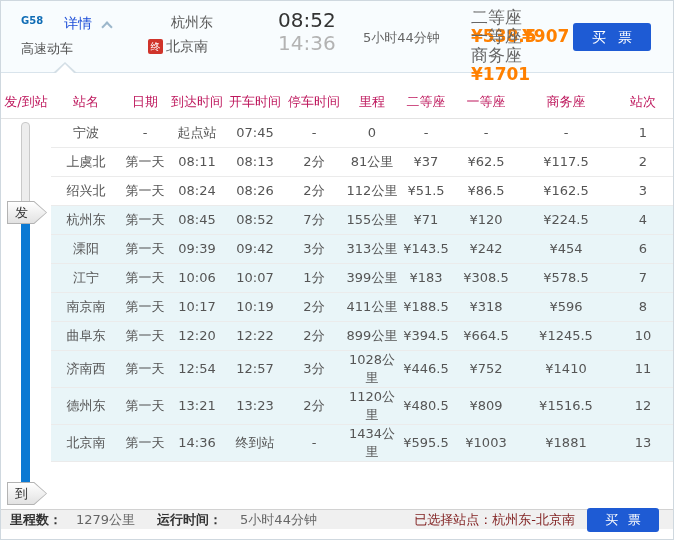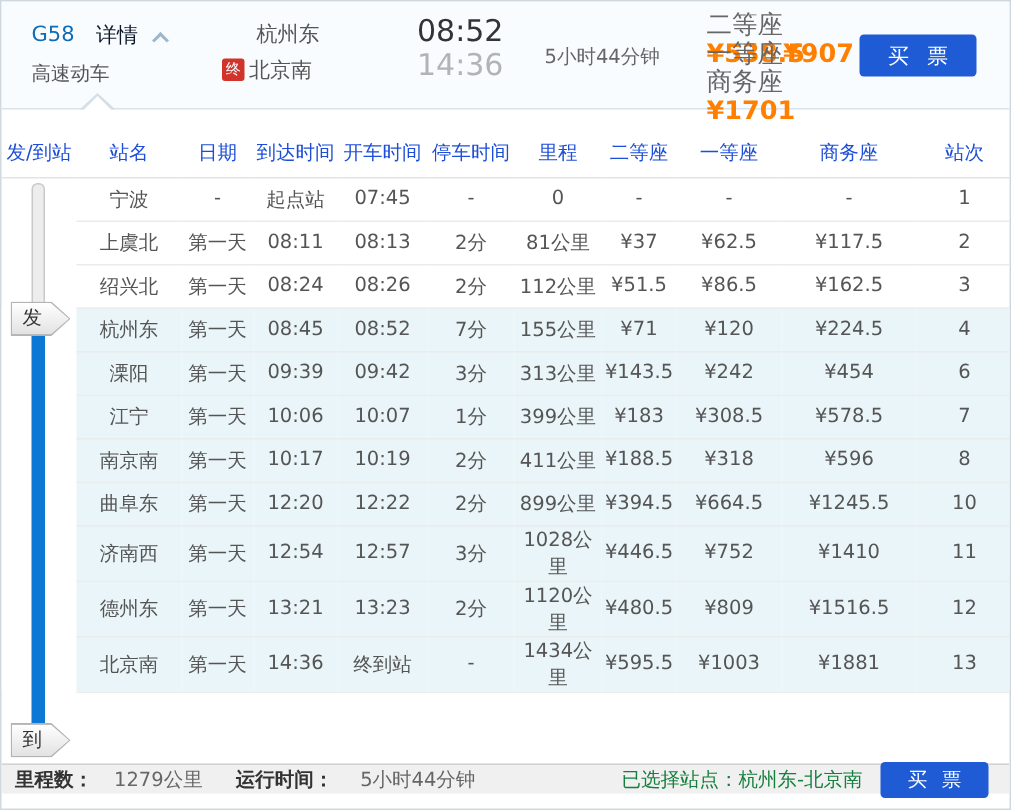--- a/index.html
+++ b/index.html
@@ -5,22 +5,22 @@
   * { margin:0; padding:0; box-sizing:border-box; }
   html,body { background:#fff; }
   body { font-family:"DejaVu Sans","Liberation Sans",sans-serif; }
   .panel { position:relative; width:674px; height:540px; background:#fff;
            border:1px solid #cfd8df; overflow:hidden; font-size:13px; color:#555; }
 
   
   .top { position:absolute; top:0; left:0; width:100%; height:72px;
          background:#f8fcfe; border-bottom:1px solid #d9e4ec; z-index:3; }
   .abs { position:absolute; }
-  .train-no { left:20px; top:14px; font-size:14px; font-weight:normal; color:var(--accent,#0f6cb5); }
-  .detail-link { left:63px; top:14px; font-size:14px; color:#0f172a; cursor:pointer; }
+  .train-no { left:20px; top:14px; font-size:10px; font-weight:bold; color:var(--accent,#0f6cb5); }
+  .detail-link { left:63px; top:14px; font-size:14px; color:#1d4ed8; cursor:pointer; }
   .chev-up { left:102px; top:22px; width:8px; height:8px;
              border-top:2px solid #9cb7cb; border-right:2px solid #9cb7cb;
              transform:rotate(-45deg); }
   .train-type { left:20px; top:39px; font-size:13px; color:#555; }
   .st-from { left:170px; top:13px; font-size:14px; color:#555; }
   .term-badge { left:147px; top:38px; width:15px; height:15px; background:var(--badge-red,#d0342b);
                 color:#fff; font-size:10px; line-height:15px; text-align:center; border-radius:2px; }
   .st-to { left:165px; top:37px; font-size:14px; color:#555; }
   .t-dep { left:277px; top:7px; font-size:20px; color:#333; }
   .t-arr { left:277px; top:30px; font-size:20px; color:#b3b3b3; }
@@ -36,21 +36,21 @@
                  border-left:12px solid transparent; border-right:12px solid transparent;
                  border-bottom:11px solid #d4dfe6; z-index:4; }
   .notch-inner { left:54px; top:63px; width:0; height:0;
                  border-left:10px solid transparent; border-right:10px solid transparent;
                  border-bottom:10px solid #ffffff; z-index:5; }
 
   
   table { position:absolute; top:72px; left:0; width:674px;
           border-collapse:collapse; table-layout:fixed; }
   thead th { height:45px; padding-top:14px; vertical-align:middle; font-weight:normal;
-             font-size:13px; color:#1d4ed8; border-bottom:1px solid #e3e3e3; text-align:center; }
+             font-size:13px; color:#be185d; border-bottom:1px solid #e3e3e3; text-align:center; }
   tbody td { height:29px; text-align:center; font-size:13px; color:#555;
              border-bottom:1px solid #ebebeb; }
   tbody tr.selected td { background:var(--highlight,#e9f5f8); }
   tbody td:first-child, thead th:first-child { border-bottom-color:transparent; }
   tbody tr.selected td:first-child { background:#fff; }
   thead th:first-child { border-bottom-color:#e3e3e3; }
 
   
   .rail-track { position:absolute; left:20px; top:121px; width:9px; height:92px;
                 background:#ededed; border:1px solid #c9c9c9; border-radius:4px 4px 0 0; z-index:6; }
@@ -67,21 +67,21 @@
 
   
   .footer { position:absolute; left:0; top:508px; width:100%; height:20px;
             background:#f0f0f0; border-top:1px solid #d2d2d2; display:flex;
             align-items:center; font-size:13px; color:#666; z-index:6; }
   .footer .b { font-weight:bold; color:#333; }
   .footer .v1 { margin:0 22px 0 14px; }
   .footer .v2 { margin-left:18px; }
   .footer .pad-l { margin-left:9px; }
   .footer .right { margin-left:auto; display:flex; align-items:center; }
-  .footer .sel { color:#15803d; }
+  .footer .sel { color:#7f1d1d; }
   .buy-btn-sm { width:72px; height:24px; background:var(--button-blue,#1e5bd4); color:#fff;
                 font-size:13px; line-height:24px; text-align:center; letter-spacing:3px;
                 border:none; border-radius:3px; cursor:pointer; margin:0 14px 0 12px; padding-left:3px; }
 </style>
 </head>
 <body>
 
 <div class="panel">
 
   <div class="top">

